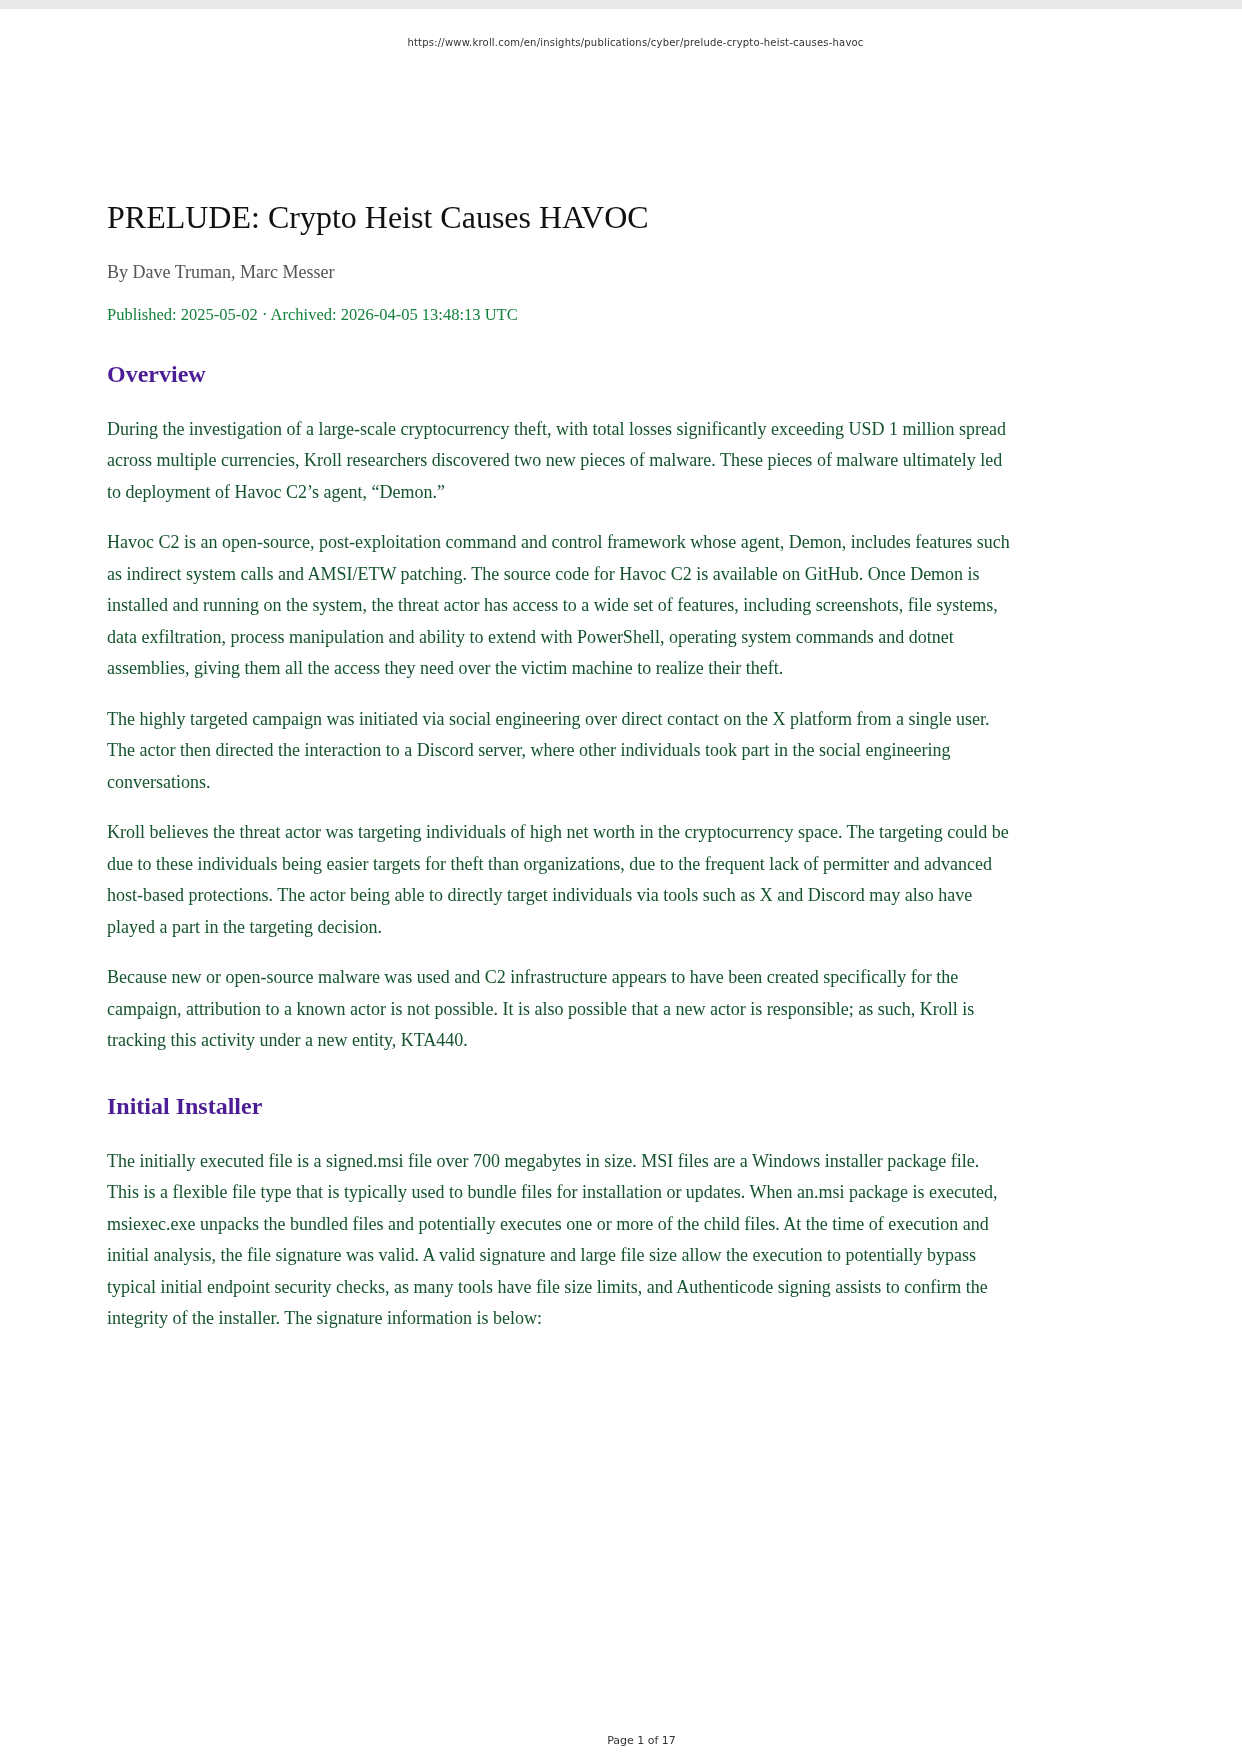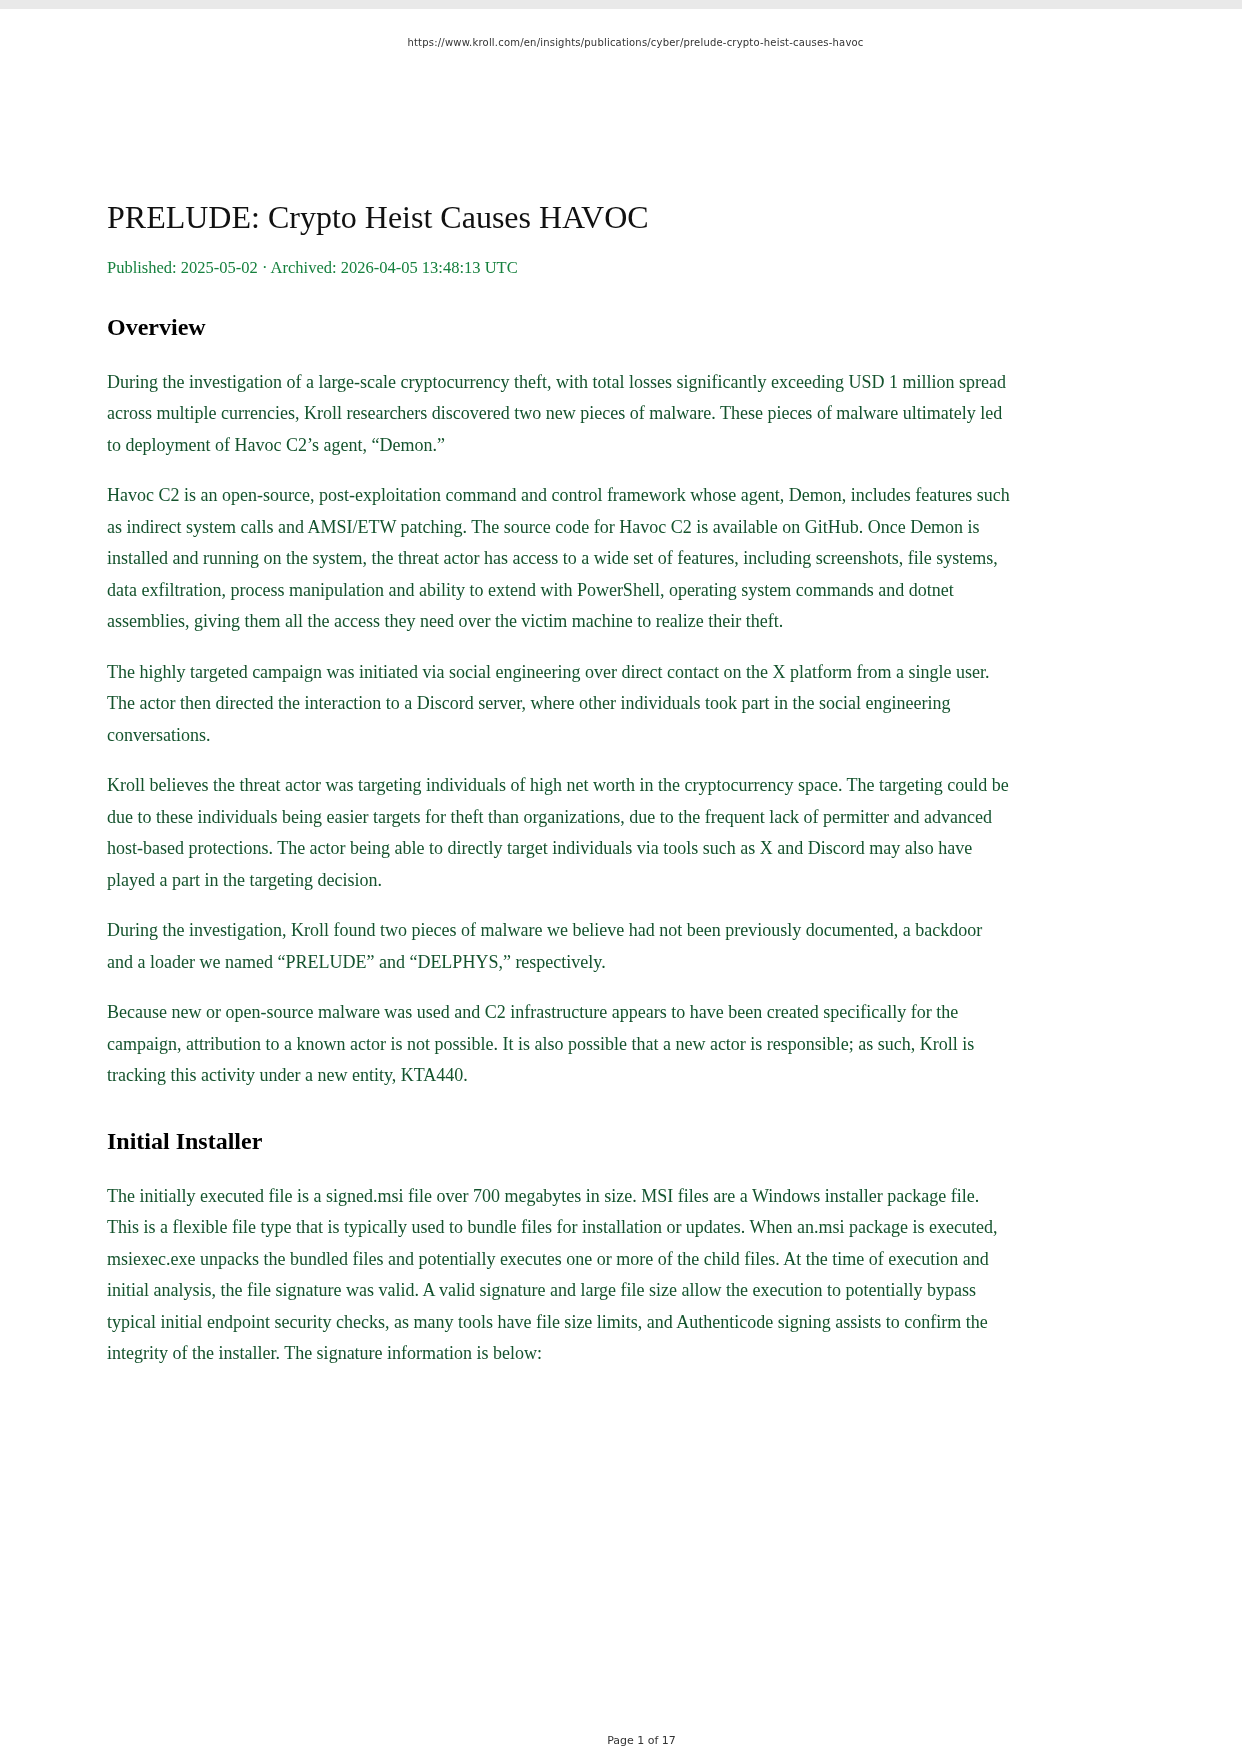--- a/index.html
+++ b/index.html
@@ -49,21 +49,21 @@
   }
   .meta {
     margin: 22px 0 0 0;
     font-size: 16.5px;
     color: #15803d;
   }
   .section-heading {
     margin: 36px 0 26px 0;
     font-size: 24px;
     font-weight: bold;
-    color: #000000;
+    color: #4c1d95;
   }
   .body-paragraph {
     margin: 0 0 19px 0;
     font-size: 18px;
     line-height: 31.5px;
     color: #14532d;
   }
   .footer {
     position: absolute;
     bottom: 18px;
@@ -79,35 +79,35 @@
 <body>
 
 <div class="page">
 
   <div class="url-bar">https://www.kroll.com/en/insights/publications/cyber/prelude-crypto-heist-causes-havoc</div>
 
   <main class="content">
 
     <h1 class="article-title">PRELUDE: Crypto Heist Causes HAVOC</h1>
 
+    <p class="byline">By Dave Truman, Marc Messer</p>
 
     <p class="meta">Published: 2025-05-02 · Archived: 2026-04-05 13:48:13 UTC</p>
 
     <section>
       <h2 class="section-heading">Overview</h2>
 
       <p class="body-paragraph">During the investigation of a large-scale cryptocurrency theft, with total losses significantly exceeding USD 1 million spread across multiple currencies, Kroll researchers discovered two new pieces of malware. These pieces of malware ultimately led to deployment of Havoc C2’s agent, “Demon.”</p>
 
       <p class="body-paragraph">Havoc C2 is an open-source, post-exploitation command and control framework whose agent, Demon, includes features such as indirect system calls and AMSI/ETW patching. The source code for Havoc C2 is available on GitHub. Once Demon is installed and running on the system, the threat actor has access to a wide set of features, including screenshots, file systems, data exfiltration, process manipulation and ability to extend with PowerShell, operating system commands and dotnet assemblies, giving them all the access they need over the victim machine to realize their theft.</p>
 
       <p class="body-paragraph">The highly targeted campaign was initiated via social engineering over direct contact on the X platform from a single user. The actor then directed the interaction to a Discord server, where other individuals took part in the social engineering conversations.</p>
 
       <p class="body-paragraph">Kroll believes the threat actor was targeting individuals of high net worth in the cryptocurrency space. The targeting could be due to these individuals being easier targets for theft than organizations, due to the frequent lack of permitter and advanced host-based protections. The actor being able to directly target individuals via tools such as X and Discord may also have played a part in the targeting decision.</p>
 
-      <p class="body-paragraph">During the investigation, Kroll found two pieces of malware we believe had not been previously documented, a backdoor and a loader we named “PRELUDE” and “DELPHYS,” respectively.</p>
 
       <p class="body-paragraph">Because new or open-source malware was used and C2 infrastructure appears to have been created specifically for the campaign, attribution to a known actor is not possible. It is also possible that a new actor is responsible; as such, Kroll is tracking this activity under a new entity, KTA440.</p>
     </section>
 
     <section>
       <h2 class="section-heading">Initial Installer</h2>
 
       <p class="body-paragraph">The initially executed file is a signed.msi file over 700 megabytes in size. MSI files are a Windows installer package file. This is a flexible file type that is typically used to bundle files for installation or updates. When an.msi package is executed, msiexec.exe unpacks the bundled files and potentially executes one or more of the child files. At the time of execution and initial analysis, the file signature was valid. A valid signature and large file size allow the execution to potentially bypass typical initial endpoint security checks, as many tools have file size limits, and Authenticode signing assists to confirm the integrity of the installer. The signature information is below:</p>
     </section>
 

